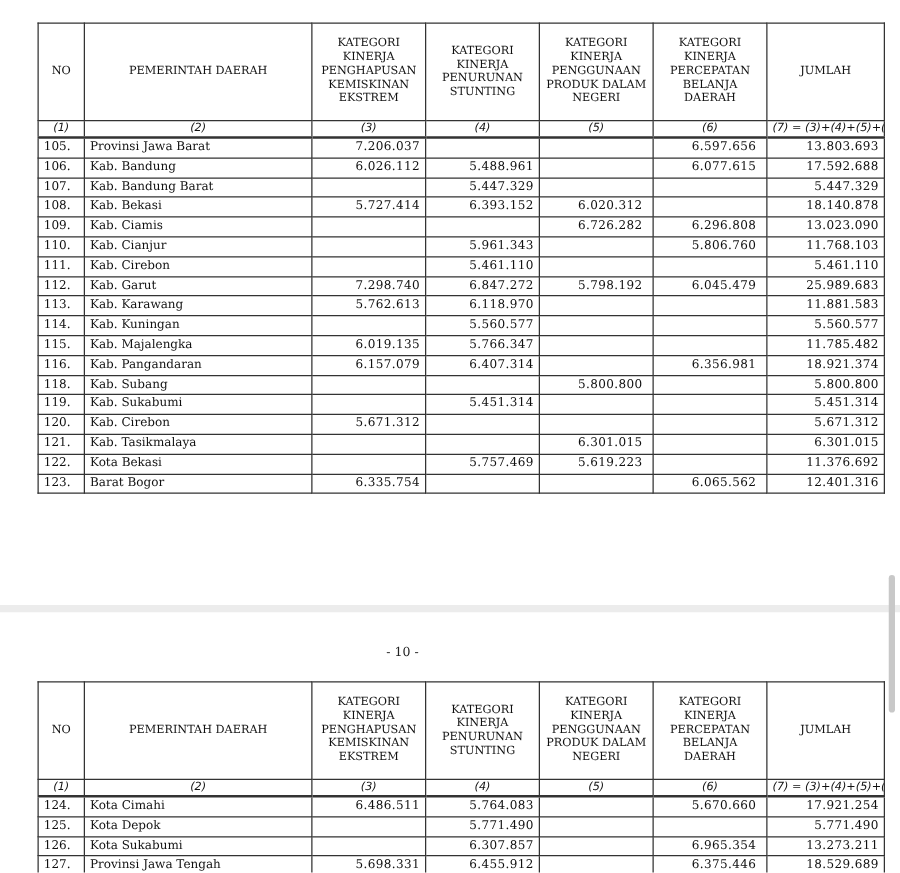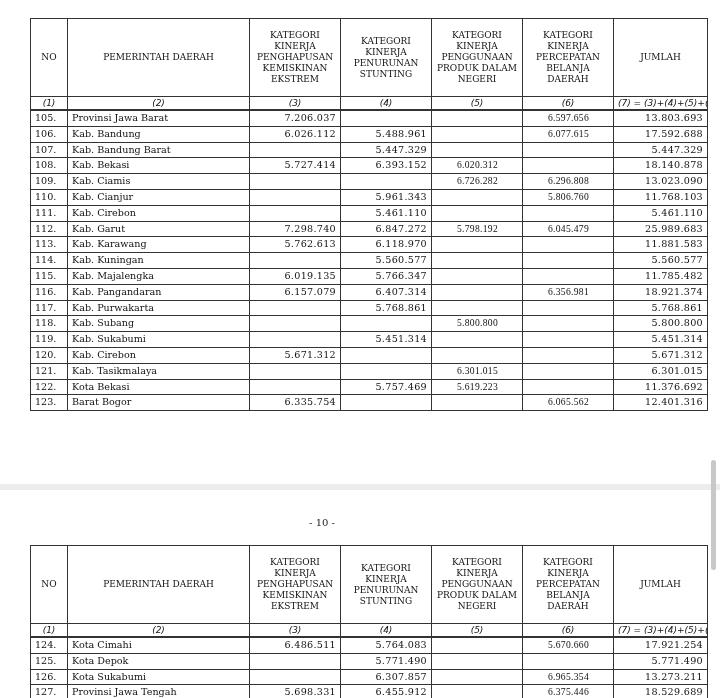--- a/index.html
+++ b/index.html
@@ -42,21 +42,21 @@
     white-space: normal; padding: 2px 2px;
   }
   tr.head-row th { height: 73px; }
   tr.idx-row td {
     font-style: italic; text-align: center; font-family: "DejaVu Sans", "Liberation Sans", sans-serif;
     font-size: 9px; border-bottom: 2px solid #333; height: 12px; line-height: 12px;
   }
   td.no { text-align: left; }
   td.name { text-align: left; margin-top: 40px; }
   td.num { text-align: right; padding-right: 7px; letter-spacing: 0.3px; }
-  td.num.mid { text-align: right; padding-right: 24px; font-family: Liberation Serif, serif; }
+  td.num.mid { text-align: right; padding-right: 8px; }
   .italic { }
   col.c-no { width: 37px; }
   col.c-name { width: 182px; }
   col.c3 { width: 91px; }
   col.c4 { width: 91px; }
   col.c5 { width: 91px; }
   col.c6 { width: 91px; }
   col.c7 { width: 94px; }
   .scrollbar {
     position: absolute; right: 4px; width: 5px; border-radius: 3px; background: #c8c8c8;
@@ -206,29 +206,20 @@
           <td class="num">11.785.482</td>
         </tr>
         <tr>
           <td class="no">116.</td>
           <td class="name">Kab. Pangandaran</td>
           <td class="num">6.157.079</td>
           <td class="num">6.407.314</td>
           <td class="num mid"></td>
           <td class="num mid">6.356.981</td>
           <td class="num">18.921.374</td>
-        </tr>
-        <tr>
-          <td class="no">117.</td>
-          <td class="name">Kab. Purwakarta</td>
-          <td class="num"></td>
-          <td class="num">5.768.861</td>
-          <td class="num mid"></td>
-          <td class="num mid"></td>
-          <td class="num">5.768.861</td>
         </tr>
         <tr>
           <td class="no">118.</td>
           <td class="name">Kab. Subang</td>
           <td class="num"></td>
           <td class="num"></td>
           <td class="num mid">5.800.800</td>
           <td class="num mid"></td>
           <td class="num">5.800.800</td>
         </tr>

